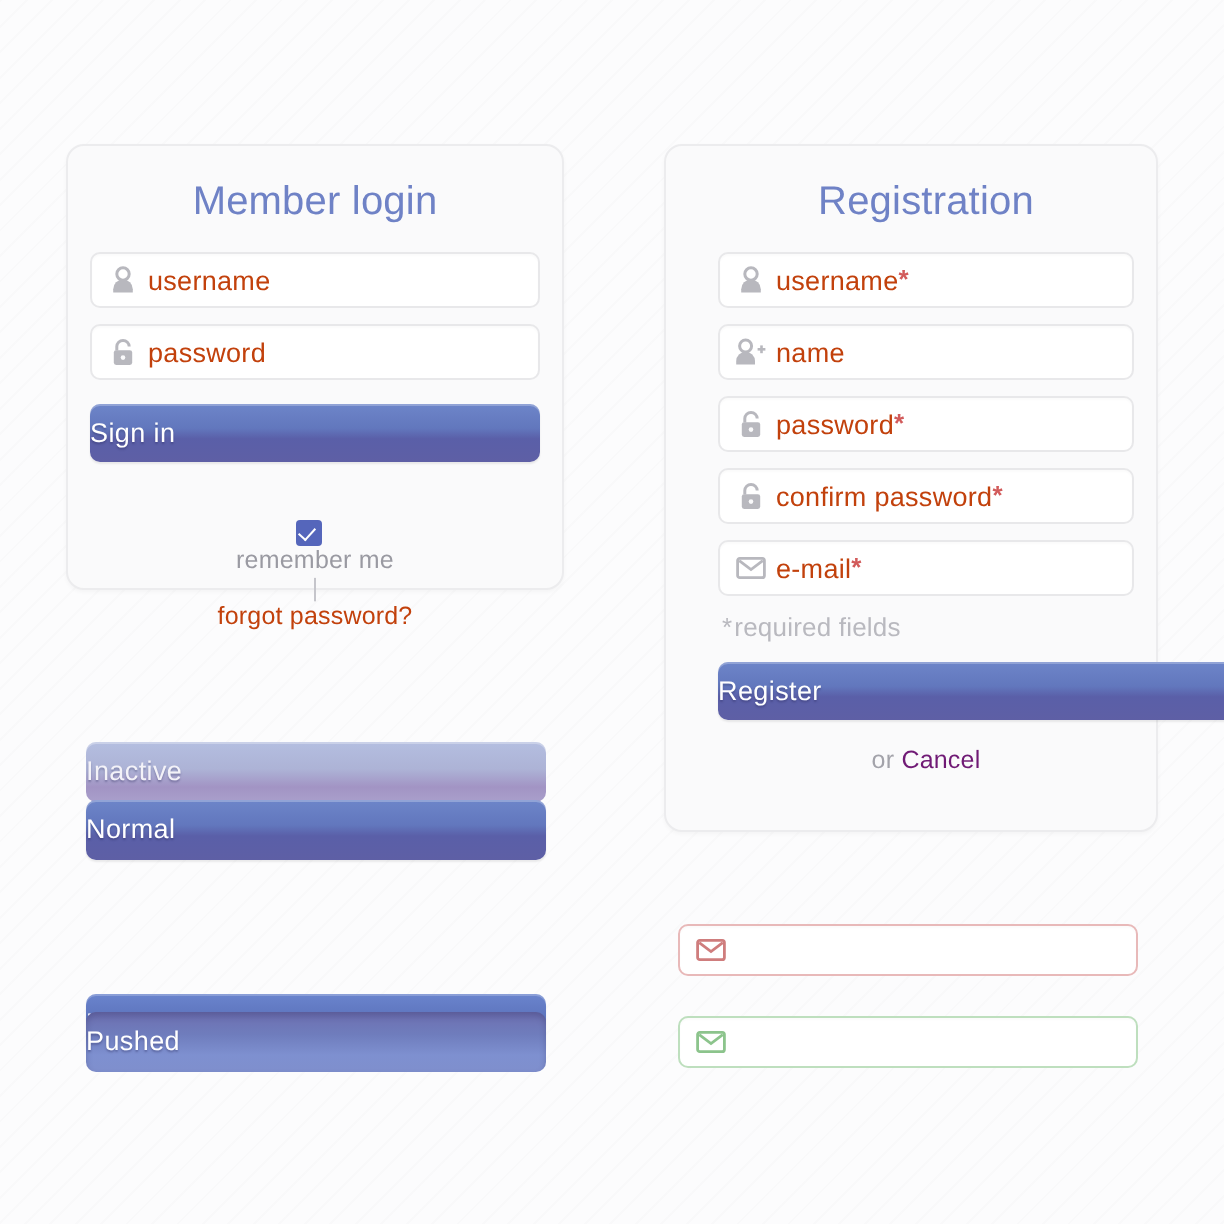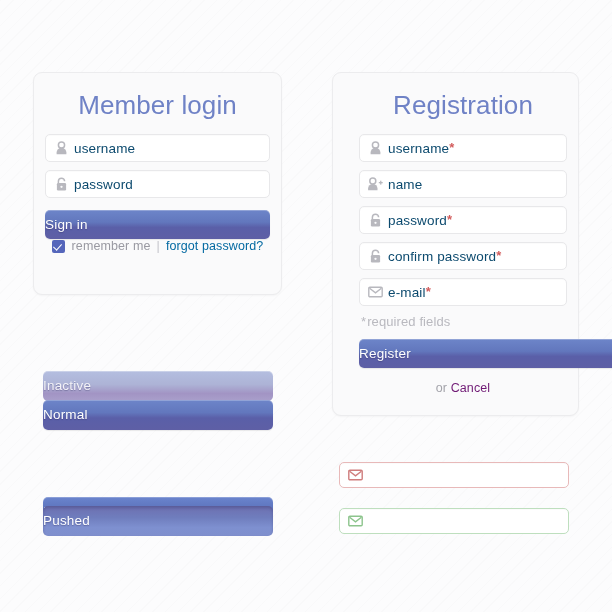--- a/index.html
+++ b/index.html
@@ -33,21 +33,21 @@
     border-radius: 9px;
     box-shadow: 0 1px 2px rgba(0,0,0,0.035);
     box-sizing: border-box;
   }
   #login-panel  { left: 33px;  top: 72px; width: 249px; height: 223px; }
   #reg-panel    { left: 332px; top: 72px; width: 247px; height: 344px; padding-left: 15px; }
 
   .panel-title {
     text-align: center;
     color: #6f82c6;
-    font-size: 26px;
+    font-size: 20px;
     font-weight: 400;
     letter-spacing: 0.1px;
     margin: 0;
     padding: 17px 0 13px 0;
   }
 
   
   .field {
     position: relative;
     height: 28px;
@@ -63,21 +63,21 @@
   .field .ficon {
     width: 26px;
     min-width: 26px;
     display: flex;
     align-items: center;
     justify-content: center;
     margin-left: 2px;
   }
   .field .ftext {
     font-size: 13.5px;
-    color: #0c4a6e;
+    color: #c2410c;
     letter-spacing: 0.15px;
     white-space: nowrap;
   }
   .field .star {
     color: #d25b5b;
     font-size: 13px;
     font-weight: 700;
     line-height: 1;
     position: relative;
     top: -1px;
@@ -124,24 +124,25 @@
   }
 
   #signin-button   { margin: 12px 11px 0 11px; width: 225px; }
   #register-button { margin: 10px 18px 0 11px; width: 267px; }
 
   
   #login-options {
     display: flex;
     align-items: center;
     justify-content: center;
-    margin-top: 0;
+    margin-top: 29px;
     font-size: 12.5px;
     color: #9a9aa2;
     letter-spacing: 0.1px;
+    flex-direction: column;
   }
   #remember-checkbox {
     width: 13px;
     height: 13px;
     border-radius: 2px;
     background: #5566bb;
     margin-right: 7px;
     position: relative;
     display: inline-block;
     cursor: pointer;
@@ -151,21 +152,21 @@
     position: absolute;
     left: 3px;
     top: 2px;
     width: 4px;
     height: 7px;
     border: solid #ffffff;
     border-width: 0 1.8px 1.8px 0;
     transform: rotate(42deg);
   }
   .opt-sep { margin: 0 6px; color: #c5c5cb; }
-  #forgot-password-link { color: #0369a1; text-decoration: none; cursor: pointer; }
+  #forgot-password-link { color: #c2410c; text-decoration: none; cursor: pointer; }
 
   
   #required-note {
     margin: 5px 0 0 13px;
     font-size: 13px;
     color: #b9b9bf;
     letter-spacing: 0.1px;
   }
   #required-note .star { margin-right: 1px; }
   #cancel-row {

